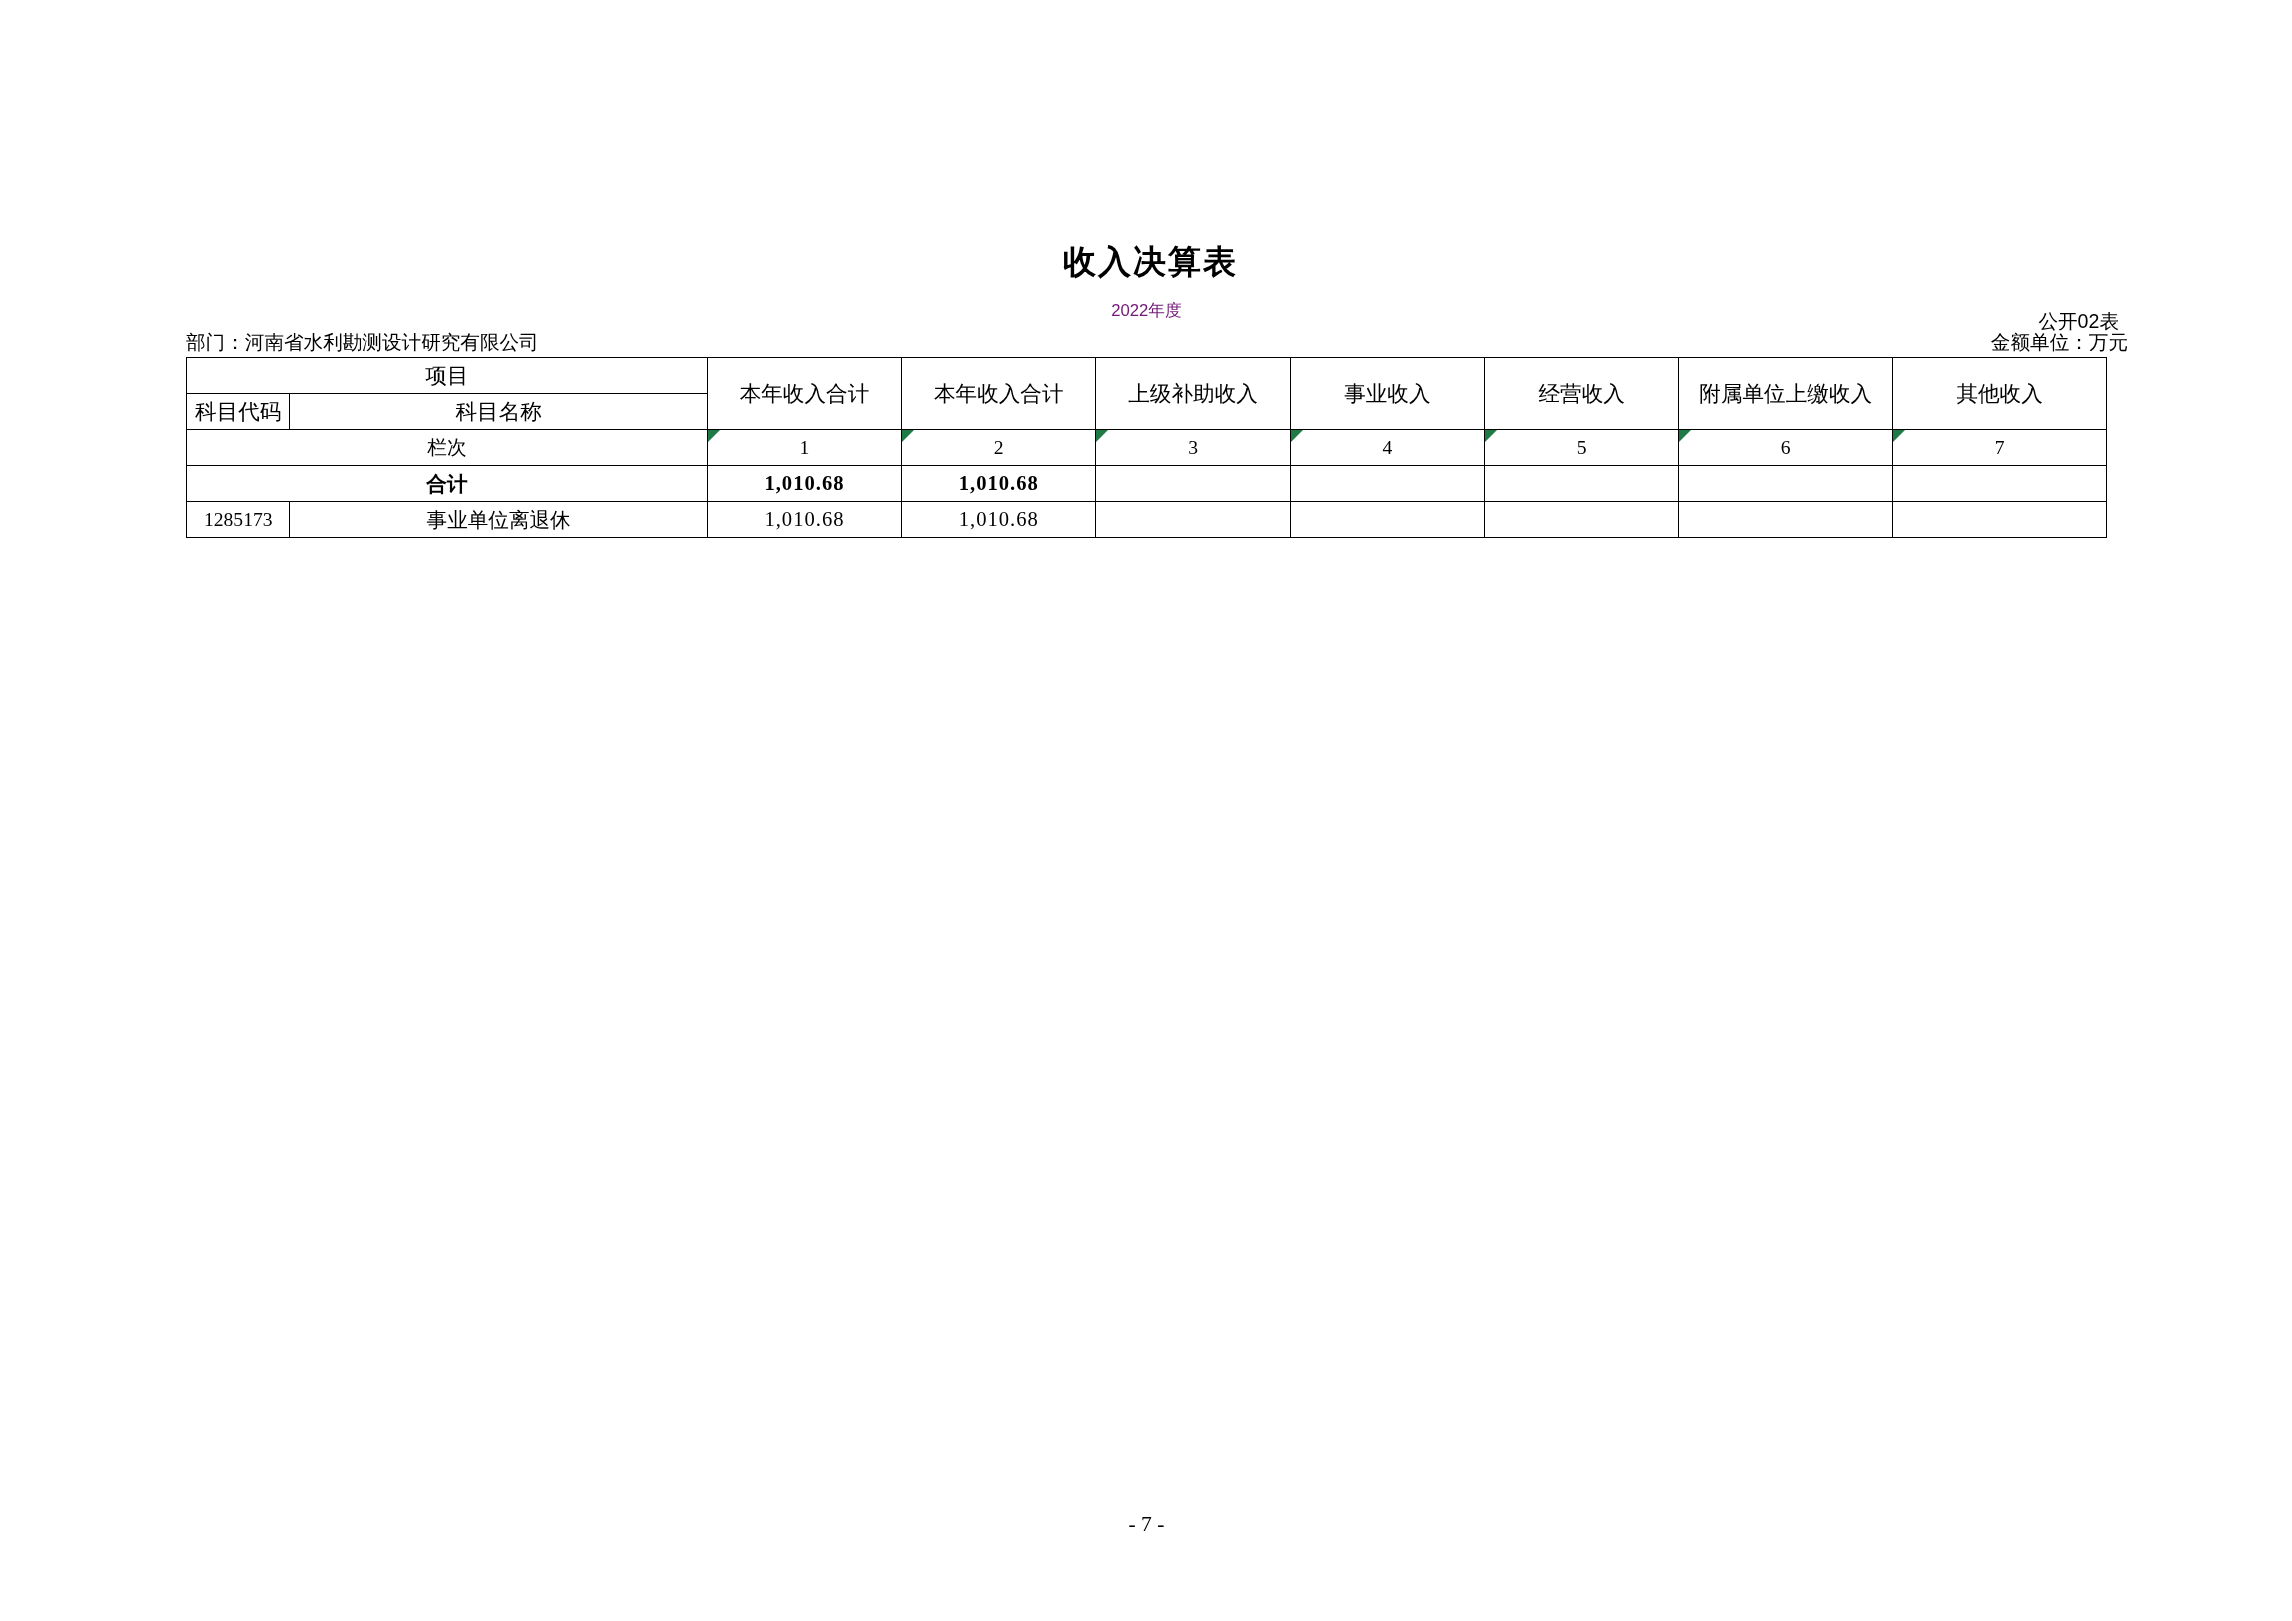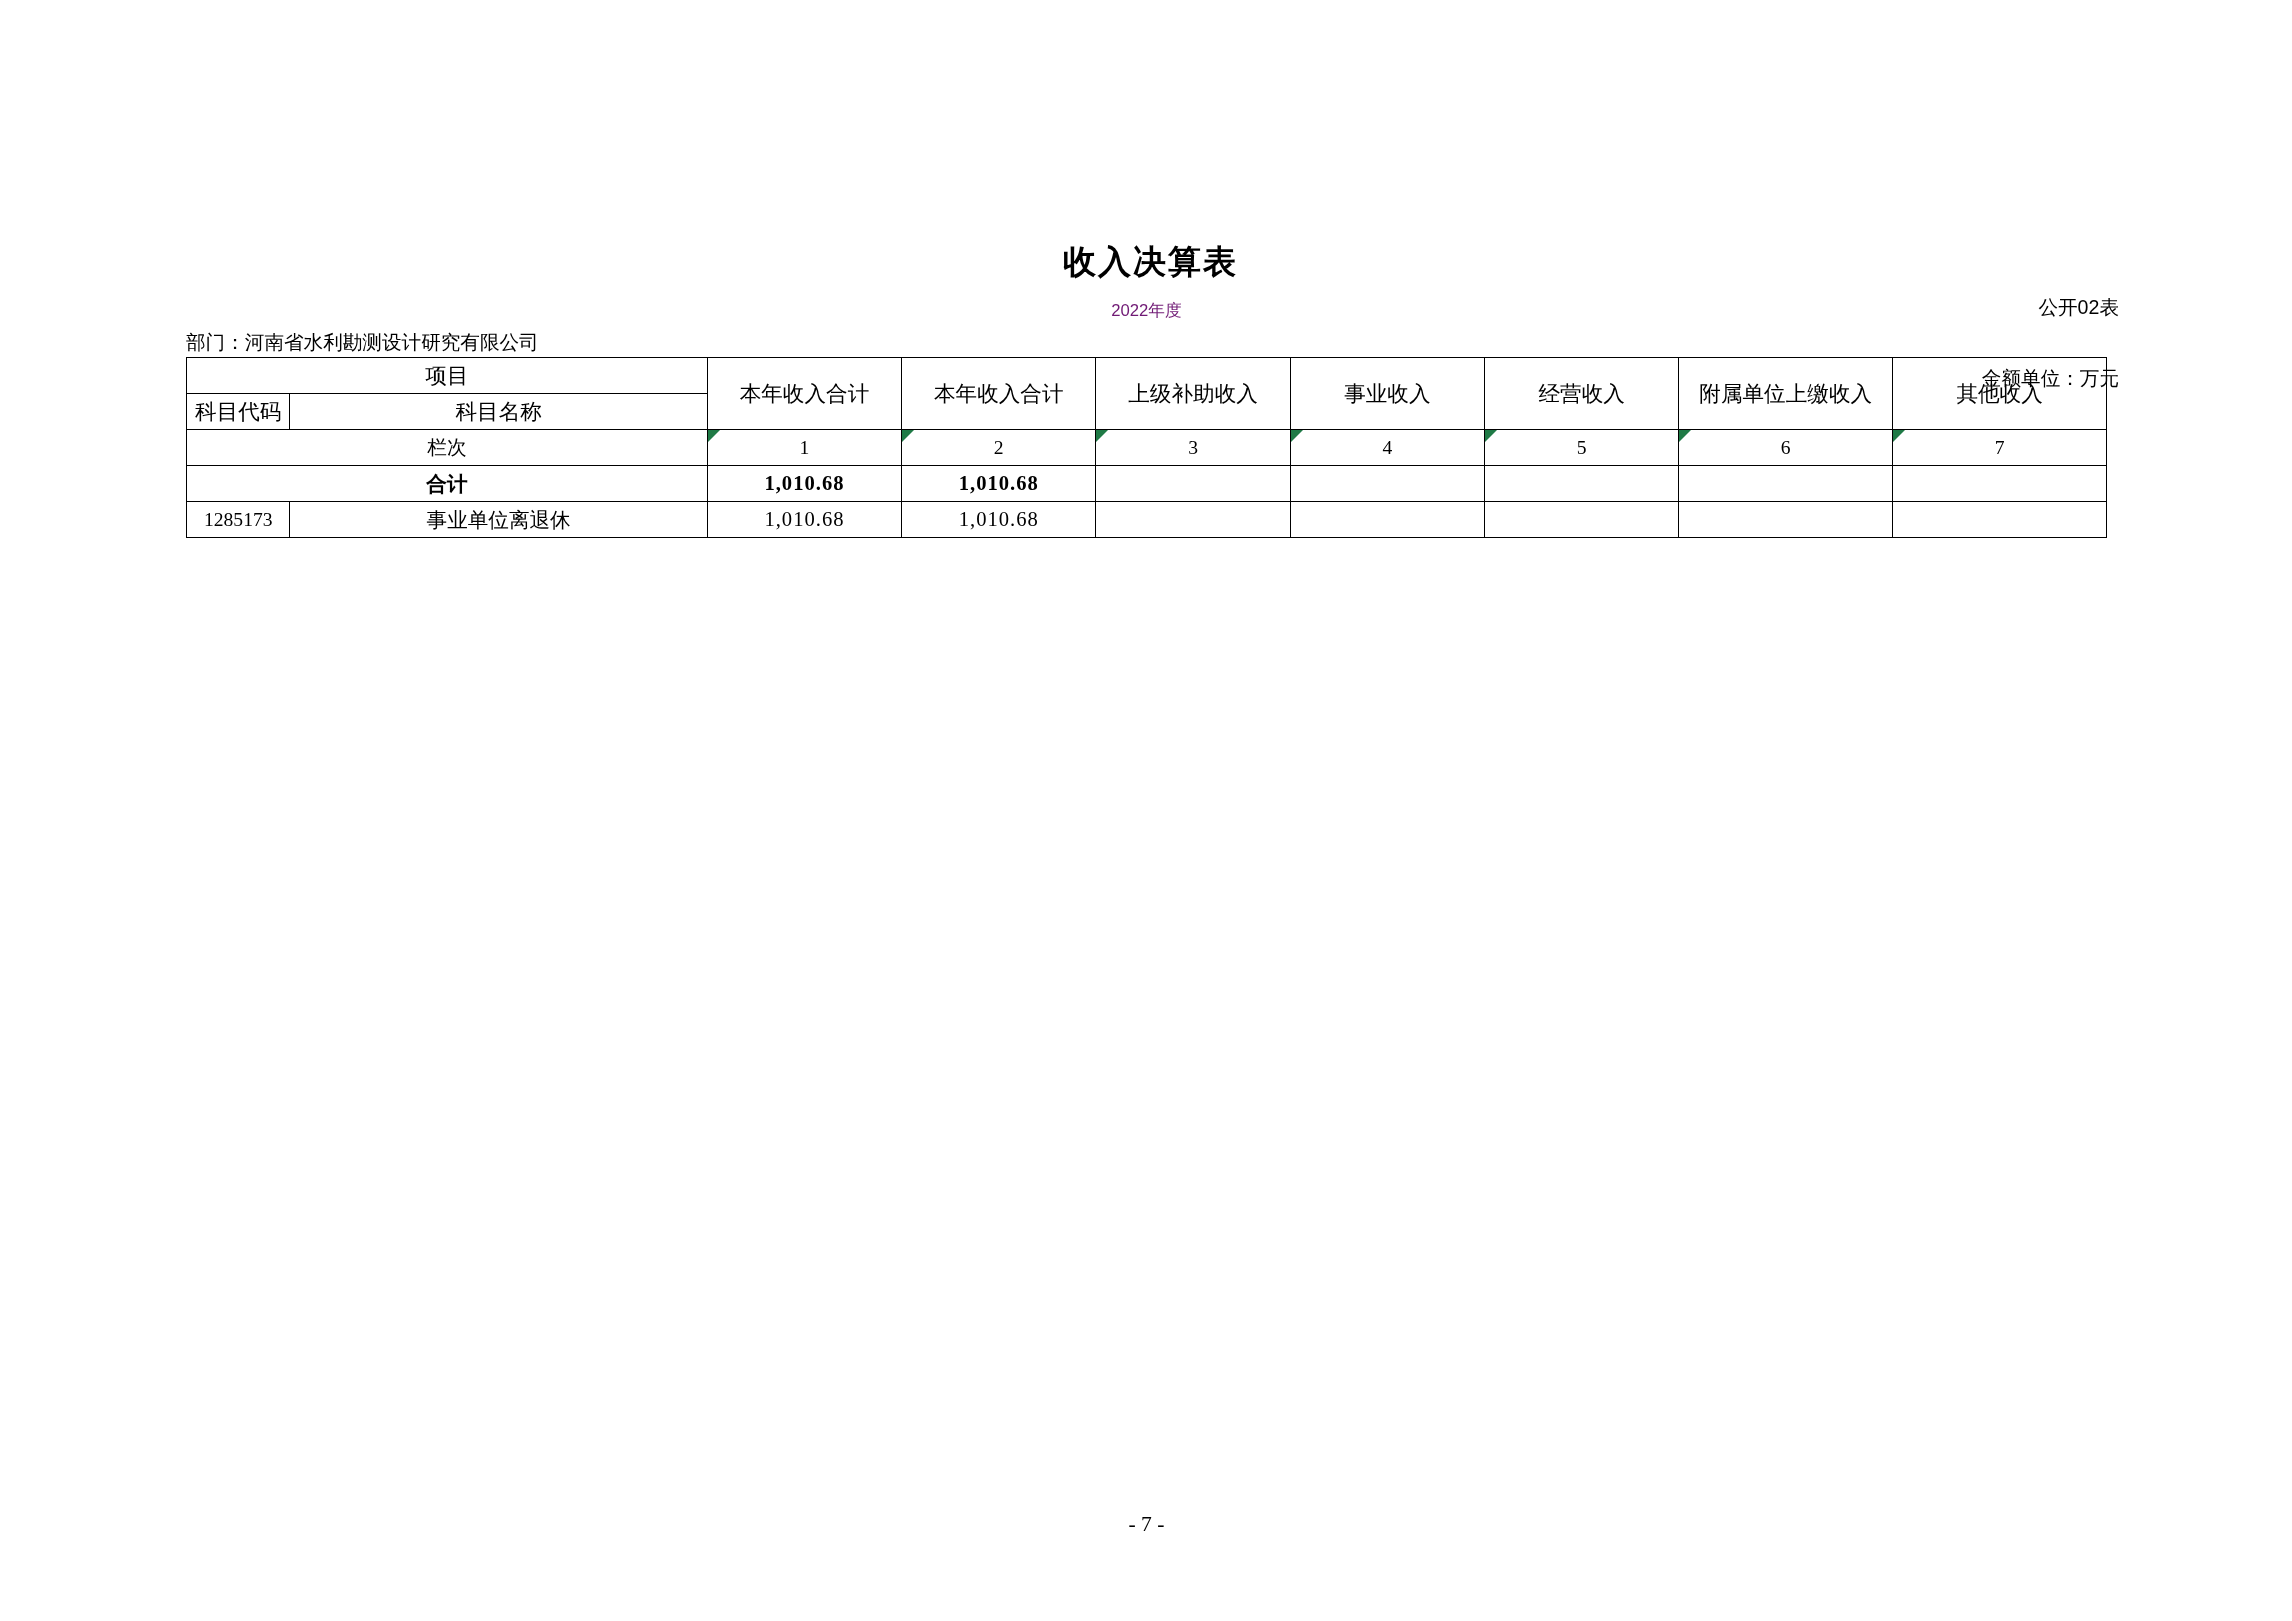--- a/index.html
+++ b/index.html
@@ -37,41 +37,40 @@
     top: 299px;
     left: 0;
     width: 100%;
     text-align: center;
     font-size: 16.7px;
     font-family: "Liberation Sans", "DejaVu Sans", sans-serif;
     color: #701a75;
   }
   .form-no {
     position: absolute;
-    top: 294px;
+    top: 308px;
     right: 174px;
     font-size: 19.6px;
     font-family: "Liberation Sans", "DejaVu Sans", sans-serif;
   }
   .dept-line {
     position: absolute;
     top: 329px;
     left: 186px;
     font-size: 19.6px;
     font-family: "Liberation Sans", "DejaVu Sans", sans-serif;
     white-space: nowrap;
   }
   .unit-line {
     position: absolute;
     top: 329px;
-    right: 174px;
+    right: 165px;
     font-size: 19.6px;
     font-family: "Liberation Sans", "DejaVu Sans", sans-serif;
     white-space: nowrap;
-    margin-top: 36px;
   }
   table.budget {
     position: absolute;
     top: 357px;
     left: 186px;
     width: 1921px;
     border-collapse: collapse;
     table-layout: fixed;
     font-size: 20.6px;
   }

